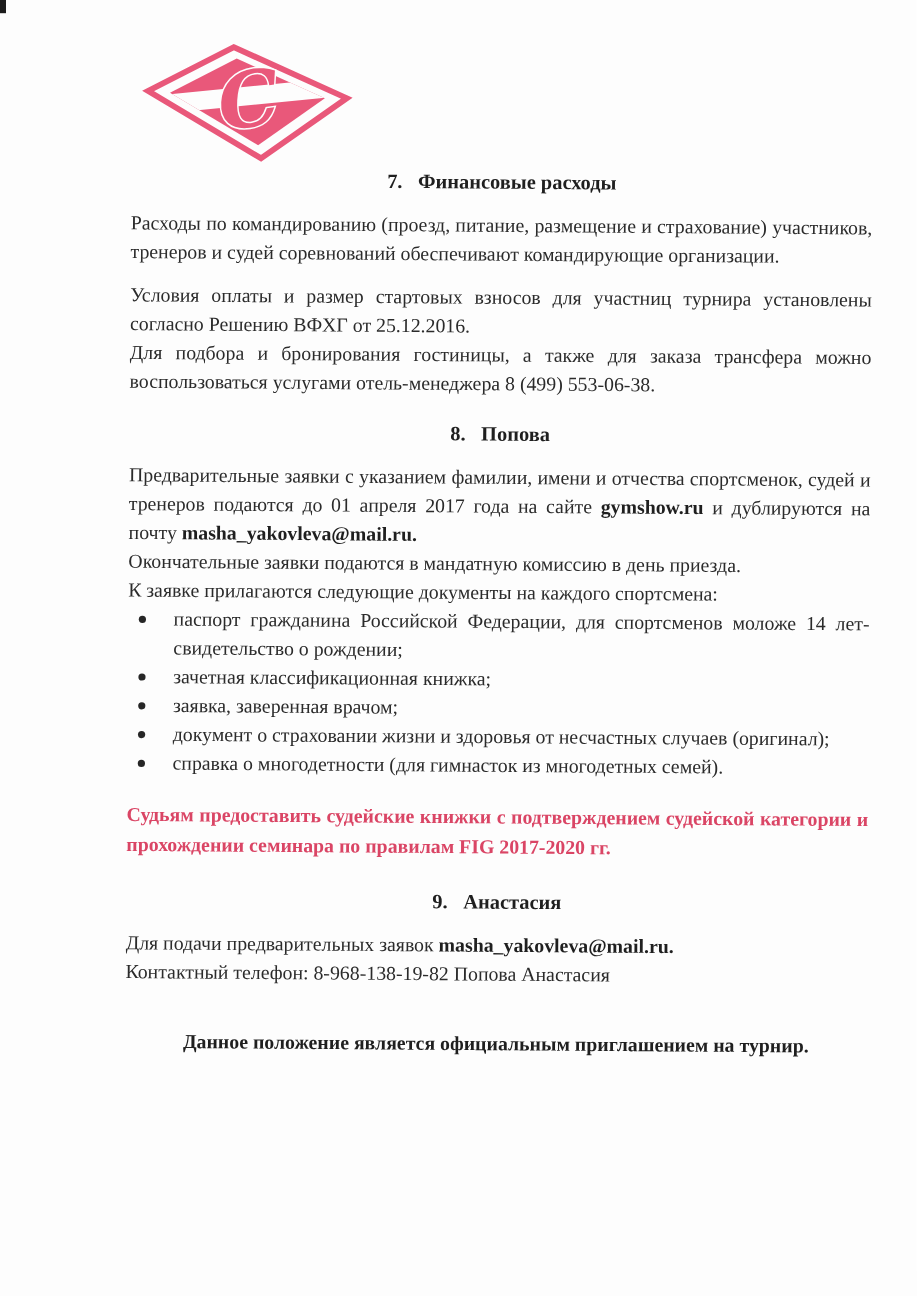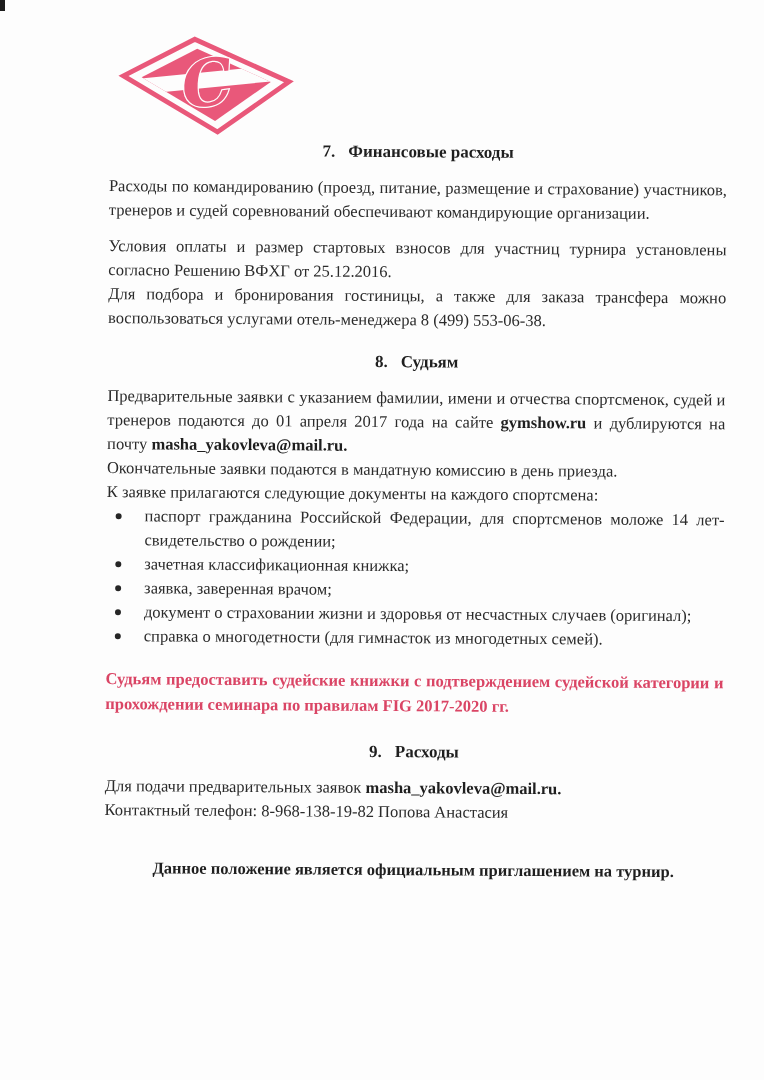--- a/index.html
+++ b/index.html
@@ -131,39 +131,39 @@
 
       <h2 class="heading"><span class="h-num">7.</span><span class="h-title">Финансовые расходы</span></h2>
 
       <p class="body-text">Расходы по командированию (проезд, питание, размещение и страхование) участников, тренеров и судей соревнований обеспечивают командирующие организации.</p>
       <div class="gap-sm"></div>
       <p class="body-text">Условия оплаты и размер стартовых взносов для участниц турнира установлены согласно Решению ВФХГ от 25.12.2016.</p>
       <p class="body-text">Для подбора и бронирования гостиницы, а также для заказа трансфера можно воспользоваться услугами отель-менеджера 8 (499) 553-06-38.</p>
 
       <div class="gap-md"></div>
 
-      <h2 class="heading"><span class="h-num">8.</span><span class="h-title">Судьям</span></h2>
+      <h2 class="heading"><span class="h-num">8.</span><span class="h-title">Попова</span></h2>
 
       <p class="body-text"><span>Предварительные заявки с указанием фамилии, имени и отчества спортсменок, судей и тренеров подаются до 01 апреля 2017 года на сайте </span><span class="bold">gymshow.ru</span><span> и дублируются на почту </span><span class="bold">masha_yakovleva@mail.ru.</span></p>
       <p class="body-text">Окончательные заявки подаются в мандатную комиссию в день приезда.</p>
       <p class="body-text">К заявке прилагаются следующие документы на каждого спортсмена:</p>
 
       <ul class="doc-list">
         <li>паспорт гражданина Российской Федерации, для спортсменов моложе 14 лет- свидетельство о рождении;</li>
         <li>зачетная классификационная книжка;</li>
         <li>заявка, заверенная врачом;</li>
         <li>документ о страховании жизни и здоровья от несчастных случаев (оригинал);</li>
         <li>справка о многодетности (для гимнасток из многодетных семей).</li>
       </ul>
 
       <p class="judges-note">Судьям предоставить судейские книжки с подтверждением судейской категории и прохождении семинара по правилам FIG 2017-2020 гг.</p>
 
       <div class="gap-lg"></div>
 
-      <h2 class="heading"><span class="h-num">9.</span><span class="h-title">Расходы</span></h2>
+      <h2 class="heading"><span class="h-num">9.</span><span class="h-title">Анастасия</span></h2>
 
       <p class="contacts-line"><span>Для подачи предварительных заявок </span><span class="bold">masha_yakovleva@mail.ru.</span></p>
       <p class="contacts-line">Контактный телефон: 8-968-138-19-82 Попова Анастасия</p>
 
       <p class="footer-line">Данное положение является официальным приглашением на турнир.</p>
 
     </div>
   </div>
 </div>
 

